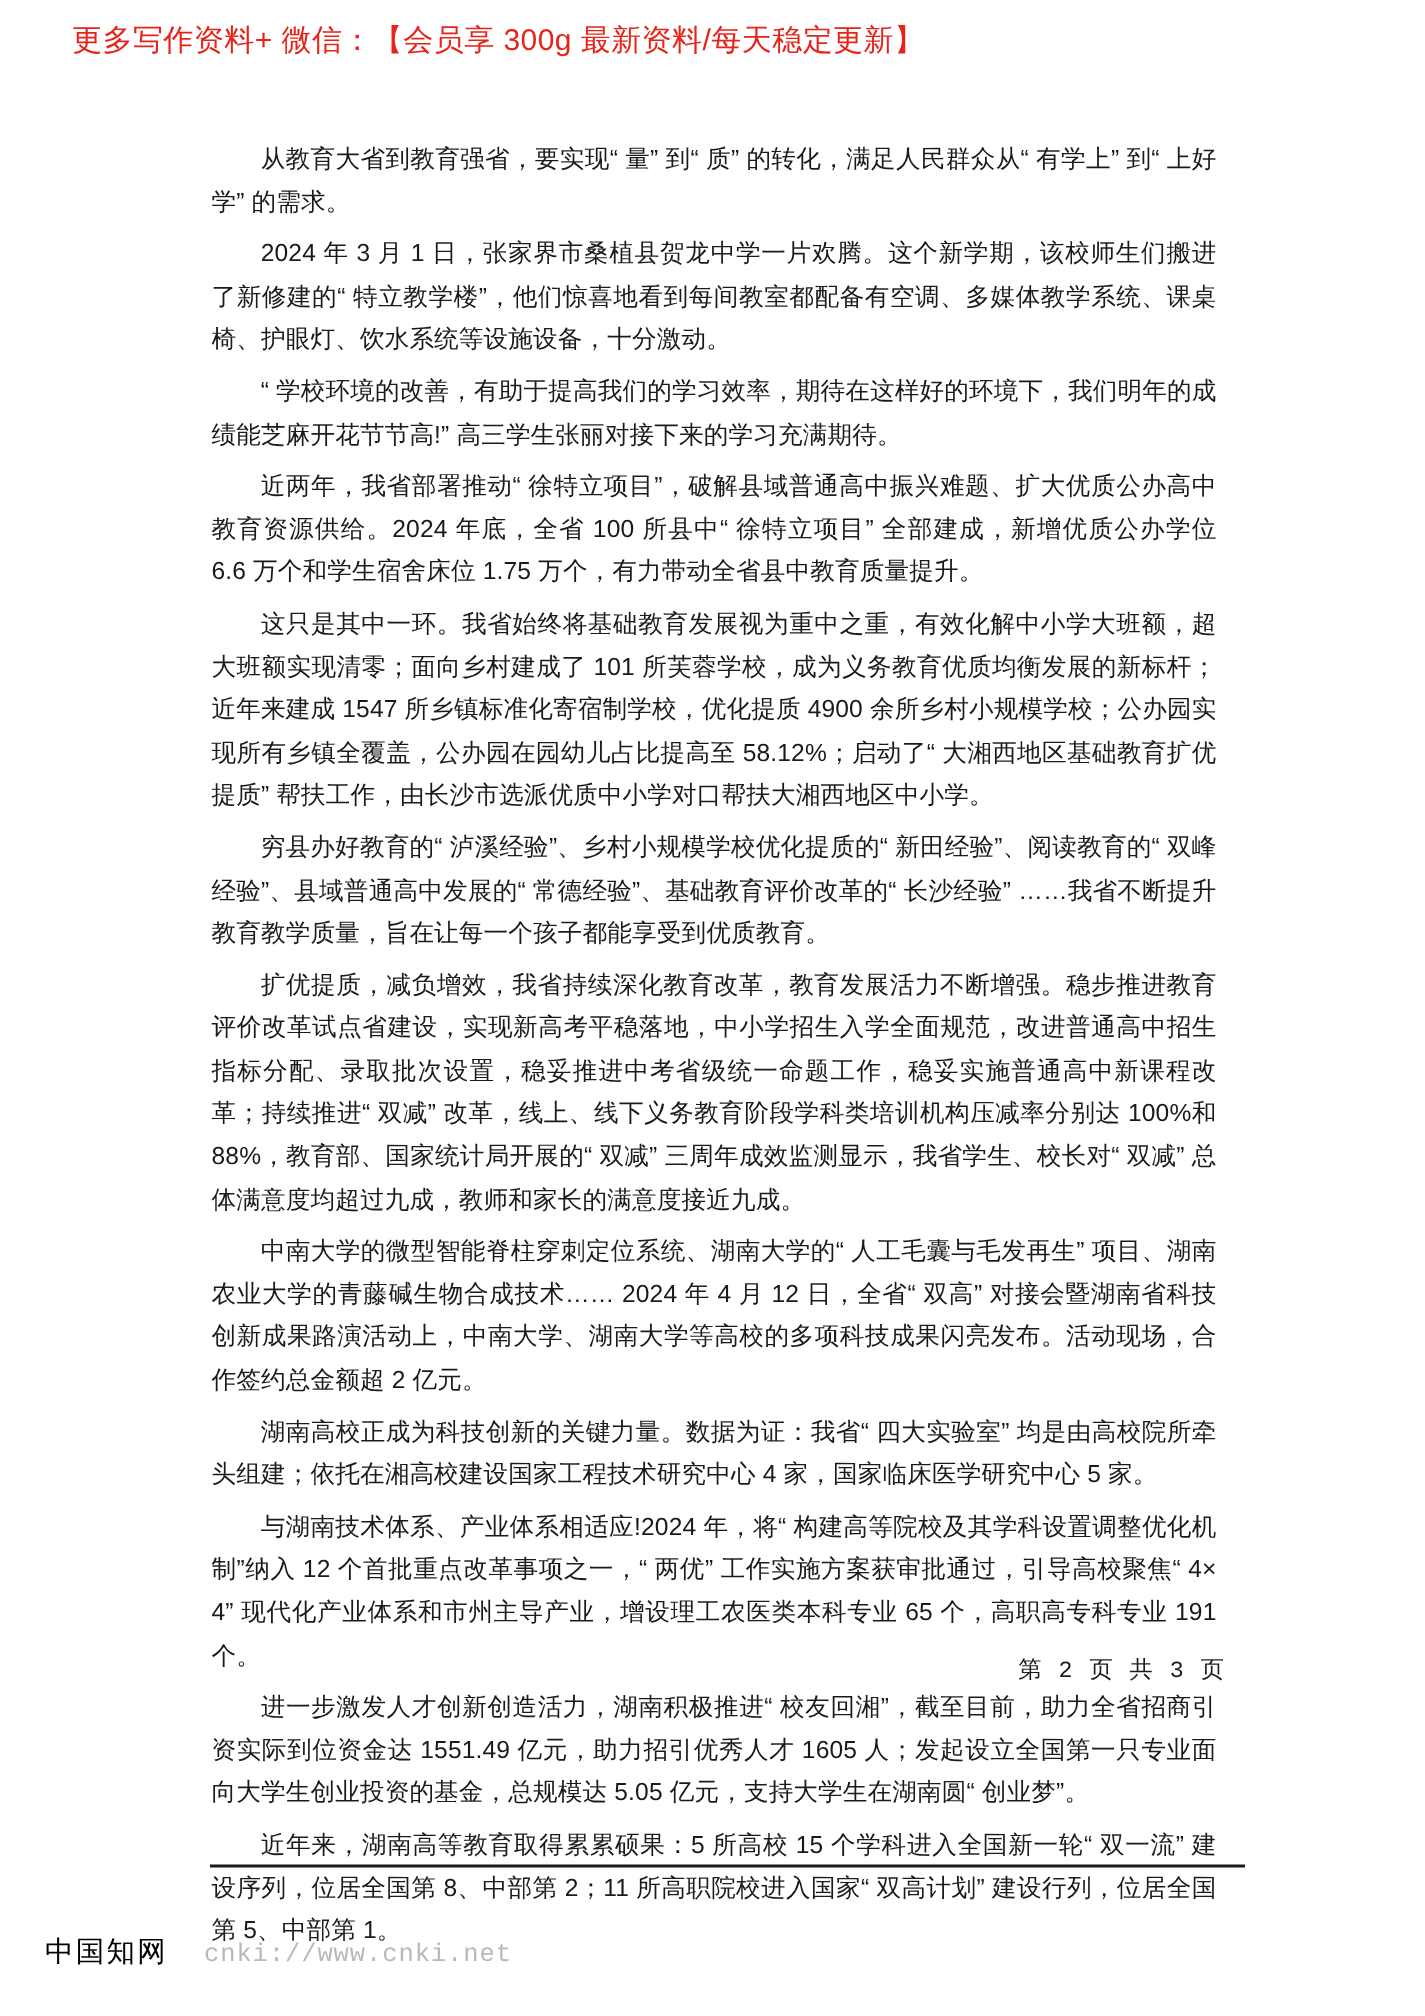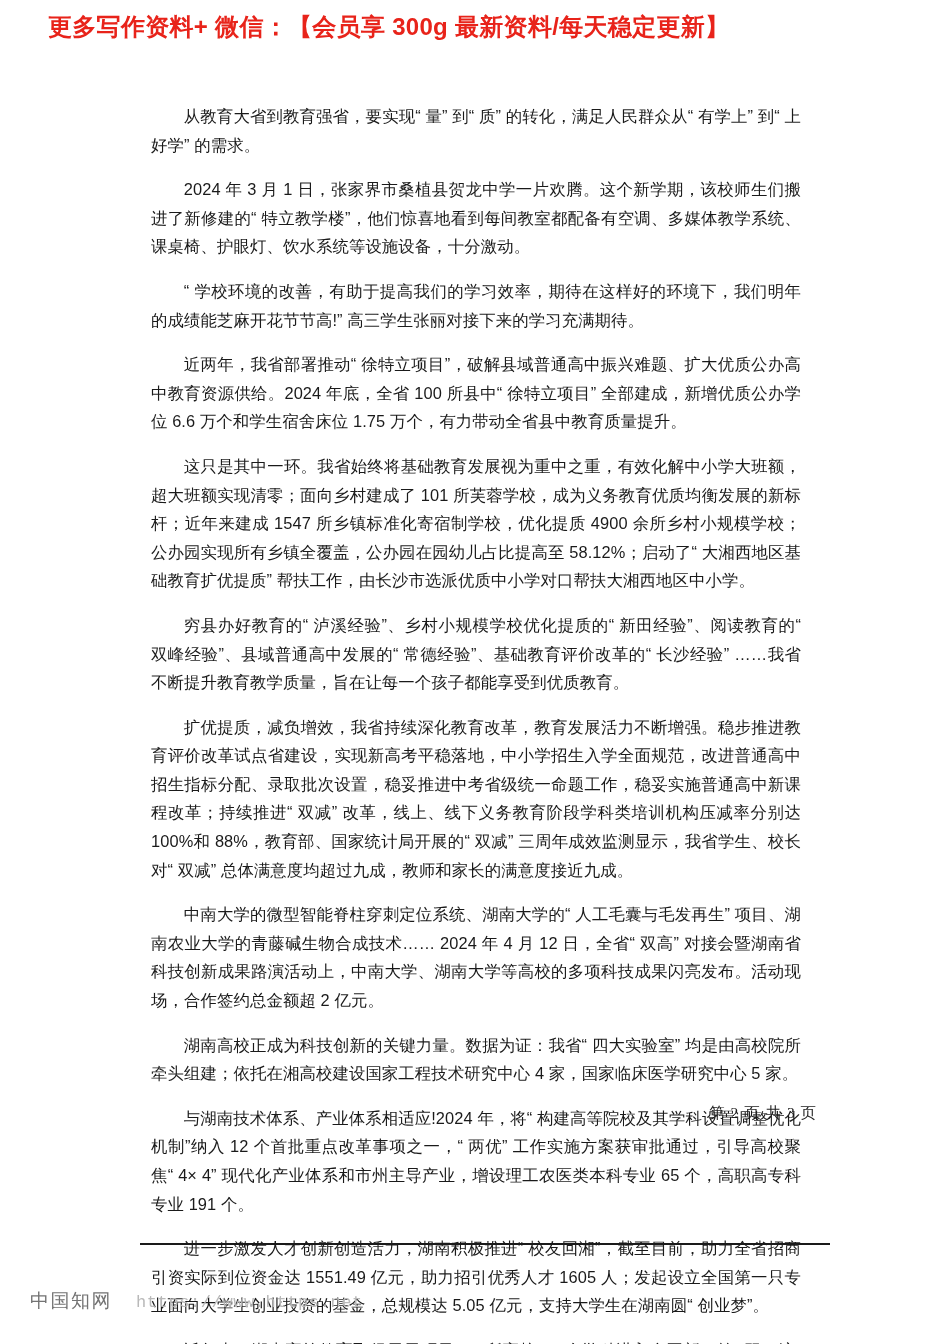--- a/index.html
+++ b/index.html
@@ -28,35 +28,35 @@
     top: 12px;
     width: 860px;
     height: 30px;
     display: flex;
     align-items: center;
     white-space: nowrap;
   }
   .promo-text {
     color: #e8231a;
     font-family: "Liberation Sans", "DejaVu Sans", sans-serif;
-    font-size: 24px;
-    font-weight: bold;
+    font-size: 20px;
+    font-weight: normal;
     letter-spacing: 0.3px;
     line-height: 1;
   }
 
   
   .doc-body {
     position: absolute;
     left: 135px;
     top: 86px;
     width: 682px;
   }
   .para {
-    margin: 16px;
+    margin: 6px;
     font-size: 16.4px;
     line-height: 28.6px;
     color: #1a1a1a;
     text-align: justify;
     text-justify: inter-character;
     text-indent: 2em;
     font-family: "Liberation Sans", "DejaVu Sans", sans-serif;
     font-weight: 500;
     letter-spacing: 0.1px;
   }
@@ -64,21 +64,21 @@
     text-align: left;
   }
 
   
   .page-footer {
     position: absolute;
     left: 135px;
     top: 1103px;
     width: 682px;
     text-align: right;
-    font-family: Liberation Serif, serif;
+    font-family: Liberation Mono, monospace;
     font-size: 15.5px;
     color: #1a1a1a;
     letter-spacing: 1px;
   }
 
   
   .bottom-rule {
     position: absolute;
     left: 140px;
     top: 1243px;
@@ -91,21 +91,21 @@
   .cnki-row {
     position: absolute;
     left: 30px;
     top: 1288px;
     display: flex;
     align-items: baseline;
     gap: 24px;
     opacity: 1;
   }
   .cnki-logo {
-    color: #737373;
+    color: #000000;
     font-family: "Liberation Serif", "DejaVu Serif", serif;
     font-size: 19px;
     letter-spacing: 1.5px;
     white-space: nowrap;
   }
   .cnki-url {
     color: #b9b9b9;
     font-family: "Liberation Mono", "DejaVu Sans Mono", monospace;
     font-size: 17px;
     letter-spacing: 0.6px;
@@ -135,16 +135,16 @@
     <p class="para">进一步激发人才创新创造活力，湖南积极推进“ 校友回湘”，截至目前，助力全省招商引资实际到位资金达 1551.49 亿元，助力招引优秀人才 1605 人；发起设立全国第一只专业面向大学生创业投资的基金，总规模达 5.05 亿元，支持大学生在湖南圆“ 创业梦”。</p>
     <p class="para">近年来，湖南高等教育取得累累硕果：5 所高校 15 个学科进入全国新一轮“ 双一流” 建设序列，位居全国第 8、中部第 2；11 所高职院校进入国家“ 双高计划” 建设行列，位居全国第 5、中部第 1。</p>
   </div>
 
   <div class="page-footer">第 2 页 共 3 页</div>
 
   <div class="bottom-rule"></div>
 
   <div class="cnki-row">
     <span class="cnki-logo">中国知网</span>
-    <span class="cnki-url">https://www.https.net</span>
+    <span class="cnki-url">cnki://www.cnki.net</span>
   </div>
 
 </div>
 
 </body></html>

